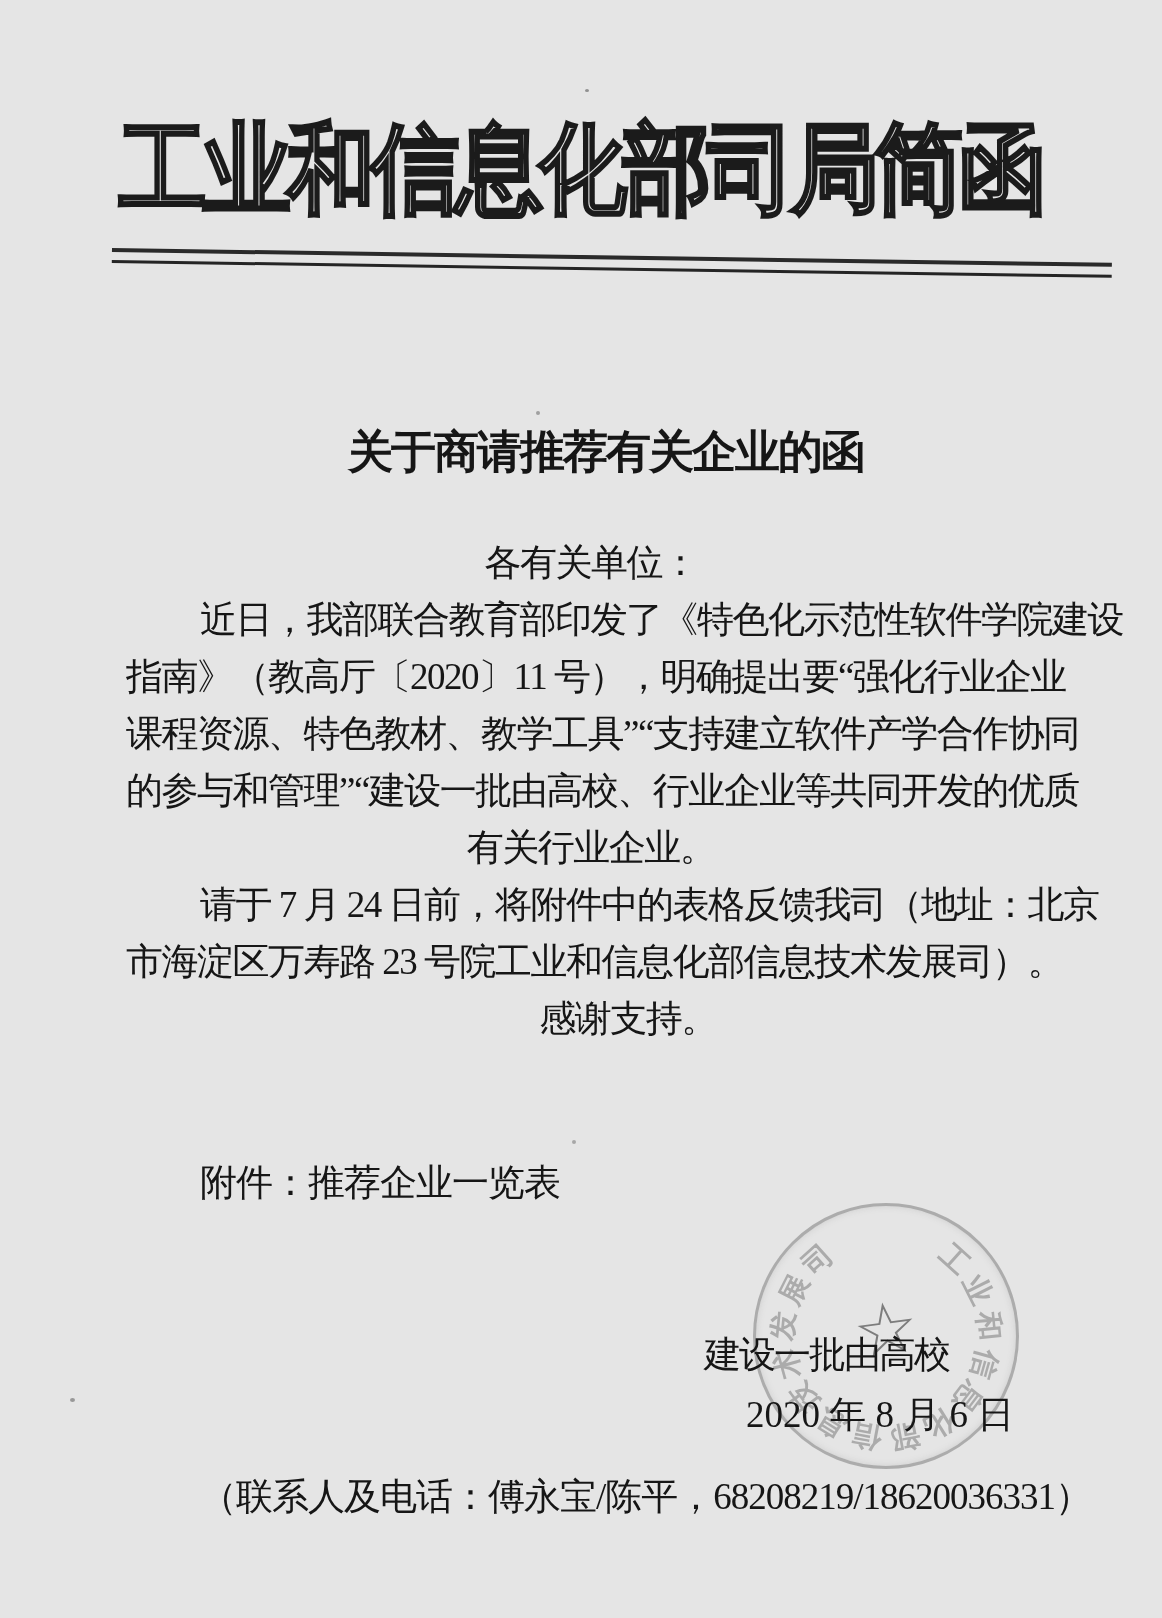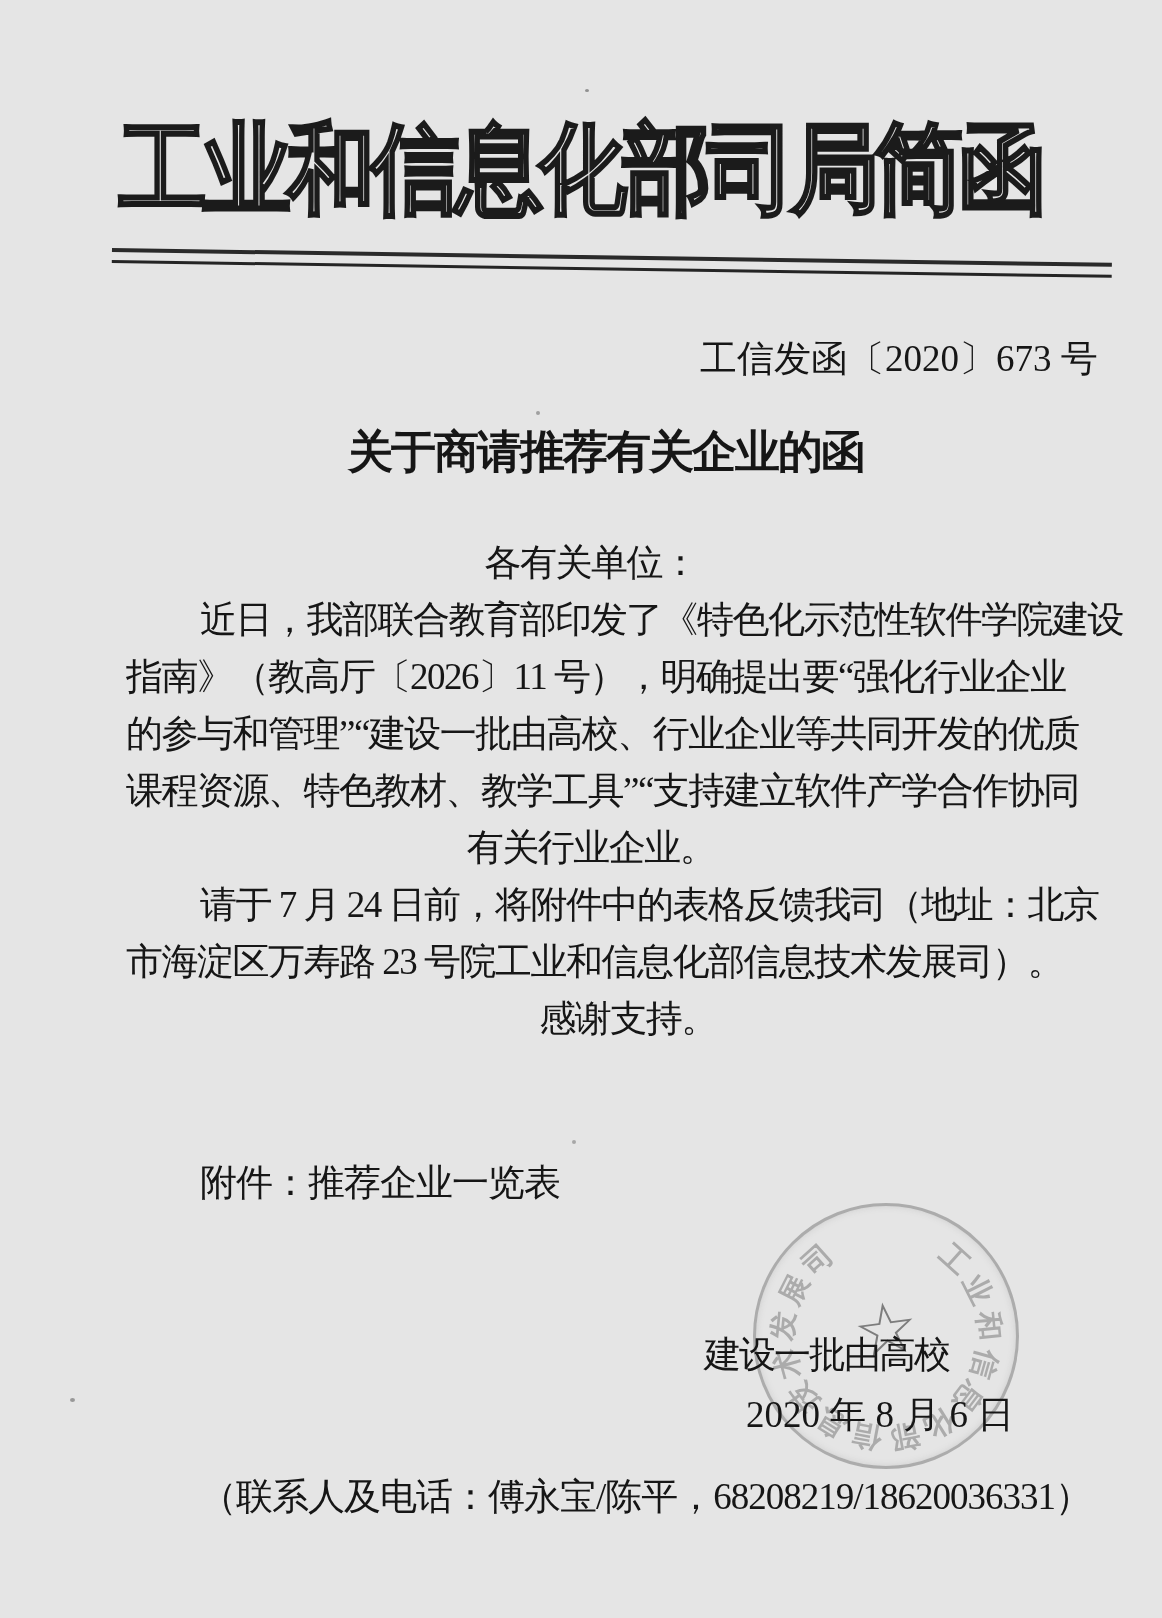--- a/index.html
+++ b/index.html
@@ -100,30 +100,29 @@
 <div class="page">
 
   <div class="masthead">工业和信息化部司局简函</div>
 
   <div class="rules">
     <div class="rule-top"></div>
     <div class="rule-gap"></div>
     <div class="rule-bottom"></div>
   </div>
 
-  <div class="doc-number">工信发函〔2020〕673 号</div>
 
   <h1 class="title">关于商请推荐有关企业的函</h1>
 
   <div class="body-block">
     <div class="line">各有关单位：</div>
     <div class="line indent">近日，我部联合教育部印发了《特色化示范性软件学院建设</div>
-    <div class="line">指南》（教高厅〔2026〕11 号），明确提出要“强化行业企业</div>
+    <div class="line">指南》（教高厅〔2020〕11 号），明确提出要“强化行业企业</div>
+    <div class="line">课程资源、特色教材、教学工具”“支持建立软件产学合作协同</div>
     <div class="line">的参与和管理”“建设一批由高校、行业企业等共同开发的优质</div>
-    <div class="line">课程资源、特色教材、教学工具”“支持建立软件产学合作协同</div>
     <div class="line">有关行业企业。</div>
     <div class="line indent">请于 7 月 24 日前，将附件中的表格反馈我司（地址：北京</div>
     <div class="line">市海淀区万寿路 23 号院工业和信息化部信息技术发展司）。</div>
     <div class="line indent">感谢支持。</div>
   </div>
 
   <div class="attachment">附件：推荐企业一览表</div>
 
   <div class="stamp">
     <div class="stamp-ring"></div>

